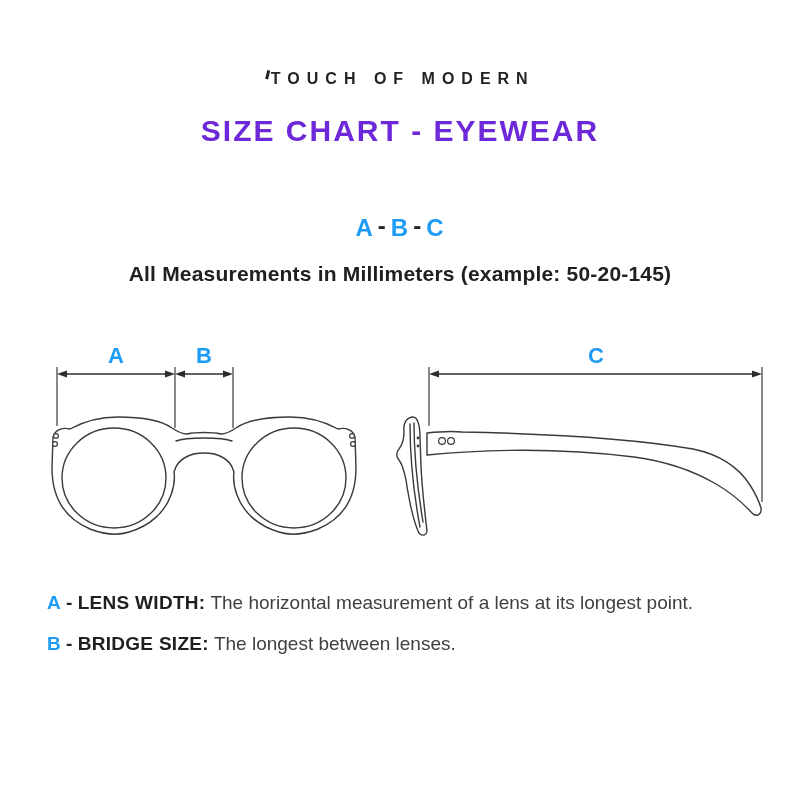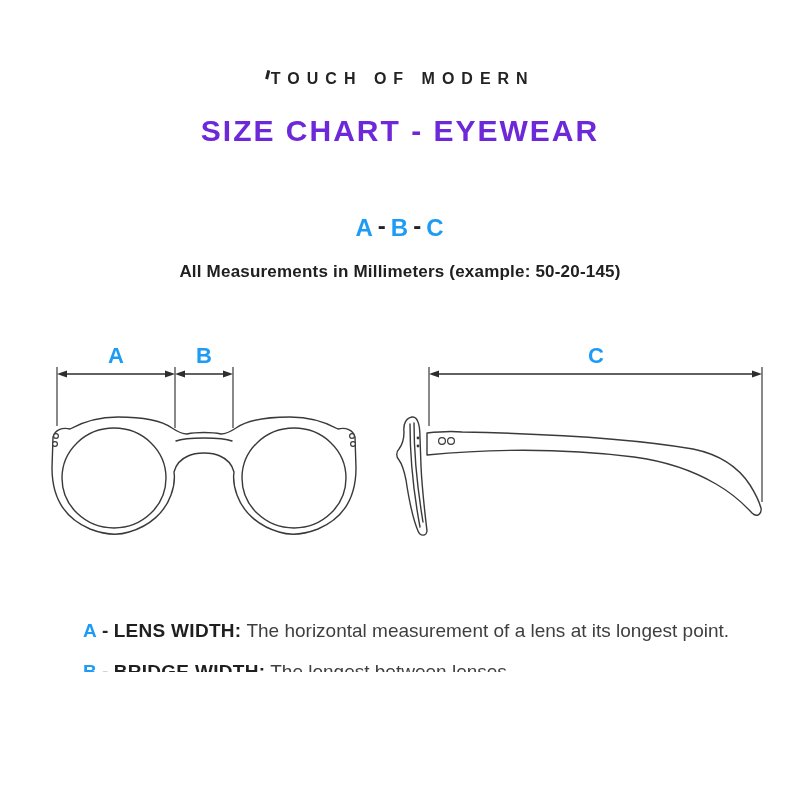--- a/index.html
+++ b/index.html
@@ -28,40 +28,40 @@
   }
 
   
   .title{top:114px;font-size:30px;font-weight:700;letter-spacing:2px;color:#6d28d9;}
 
   
   .formula{top:214px;font-size:24px;font-weight:700;color:var(--accent);letter-spacing:1px;}
   .formula .dash{color:var(--ink);margin:0 4px;position:relative;top:-2px;}
 
   
-  .subtitle{top:262px;font-size:17px;font-weight:700;color:#202020;letter-spacing:0.2px;}
+  .subtitle{top:262px;font-size:21px;font-weight:700;color:#202020;letter-spacing:0.2px;}
 
   
   .diagram{position:absolute;top:340px;left:0;}
   .draw{fill:none;stroke:var(--line);stroke-width:1.4;stroke-linecap:round;stroke-linejoin:round;}
   .draw-fill{fill:#ffffff;stroke:var(--line);stroke-width:1.4;stroke-linejoin:round;}
   .ext{fill:none;stroke:var(--line);stroke-width:1.2;}
   .dim{fill:none;stroke:#2d2d2d;stroke-width:1.5;}
   .head{fill:#2d2d2d;stroke:none;}
   .rivet{fill:#ffffff;stroke:var(--line);stroke-width:1.2;}
   .screw{fill:var(--line);stroke:none;}
   .diagram-label{
     fill:var(--accent);
     font-family:"Liberation Sans", sans-serif;
     font-size:22px;font-weight:700;
     text-anchor:middle;
   }
 
   
-  .definitions{position:absolute;top:618px;left:47px;width:710px;margin-left:36px;}
+  .definitions{position:absolute;top:590px;left:47px;width:710px;}
   .def-row{font-size:19px;line-height:26px;margin-bottom:15px;color:var(--body);}
   .def-letter{color:var(--accent);font-weight:700;}
   .def-dash{color:var(--ink);font-weight:700;}
   .def-term{color:#1f1f1f;font-weight:700;letter-spacing:0.3px;}
   .def-desc{color:var(--body);font-weight:400;}
 </style>
 </head>
 <body>
 
 <div class="canvas">
@@ -164,16 +164,16 @@
       <path class="ext" d="M 762,367 L 762,502"></path>
       <path class="dim" d="M 436,374 L 755,374"></path>
       <polygon class="head" points="429,374 439,370.5 439,377.5"></polygon>
       <polygon class="head" points="762,374 752,370.5 752,377.5"></polygon>
       <text class="diagram-label" x="596" y="363">C</text>
     </g>
   </svg>
 
   <div class="definitions">
     <p class="def-row"><span class="def-letter">A</span> <span class="def-dash">-</span> <span class="def-term">LENS WIDTH:</span> <span class="def-desc">The horizontal measurement of a lens at its longest point.</span></p>
-    <p class="def-row"><span class="def-letter">B</span> <span class="def-dash">-</span> <span class="def-term">BRIDGE WIDTH:</span> <span class="def-desc">The longest between lenses.</span></p>
+    <p class="def-row"><span class="def-letter">B</span> <span class="def-dash">-</span> <span class="def-term">BRIDGE SIZE:</span> <span class="def-desc">The longest between lenses.</span></p>
   </div>
 
 </div>
 
 </body></html>

